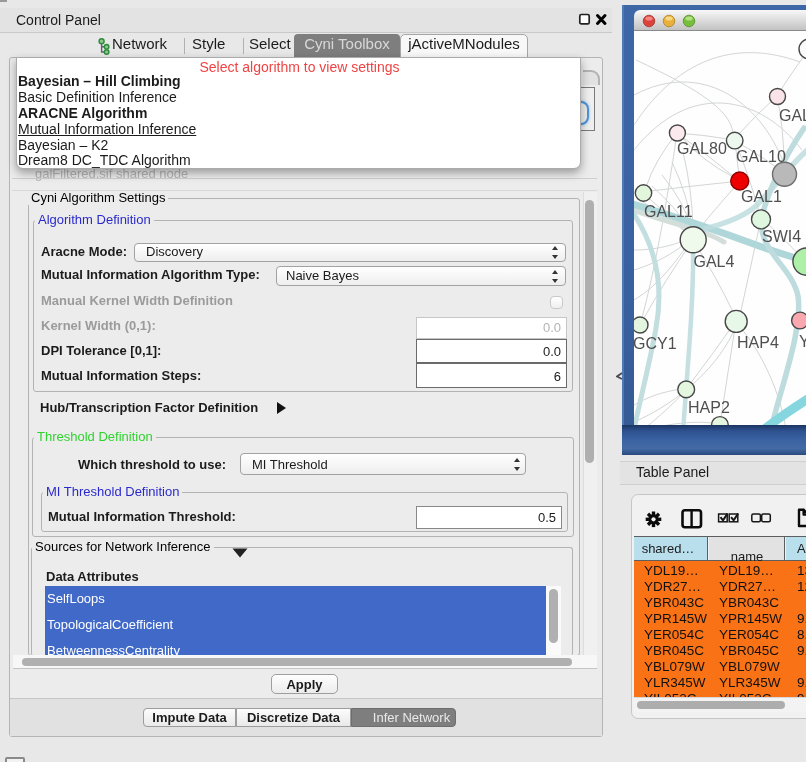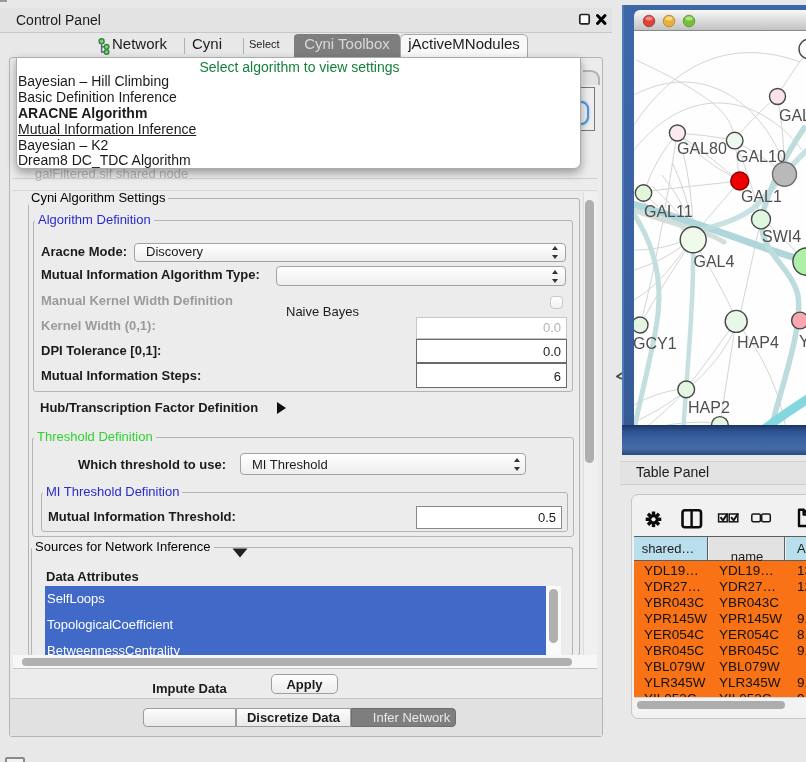--- a/index.html
+++ b/index.html
@@ -32,23 +32,23 @@
   <div style="position:absolute;left:9px;top:57px;width:594px;height:680px;background:#ECECEC;border:1px solid #B4B4B4;border-radius:3px;"></div>
 
   <svg style="position:absolute;left:95px;top:36px;" width="17" height="19" viewBox="0 0 17 19">
     <path d="M6.6 7 L6.6 16 L10 16 M6.6 10.8 L10 10.8" fill="none" stroke="#5A6472" stroke-width="1.4"></path>
     <circle cx="6.6" cy="5.2" r="2.5" fill="#8CC88C" stroke="#2E8B3A" stroke-width="1.4"></circle>
     <circle cx="11.6" cy="10.8" r="2.3" fill="#8CC88C" stroke="#2E8B3A" stroke-width="1.4"></circle>
     <circle cx="11.6" cy="16" r="2.3" fill="#8CC88C" stroke="#2E8B3A" stroke-width="1.4"></circle>
   </svg>
   <div class="t" style="left:112px;top:36px;font-size:15px;">Network</div>
   <div style="position:absolute;left:184px;top:38px;width:1px;height:16px;background:#B0B0B0;"></div>
-  <div class="t" style="left:192px;top:36px;font-size:15px;">Cyni</div>
+  <div class="t" style="left:192px;top:36px;font-size:15px;">Style</div>
   <div style="position:absolute;left:243px;top:38px;width:1px;height:16px;background:#B0B0B0;"></div>
-  <div class="t" style="left:249px;top:36px;font-size:11px;">Select</div>
+  <div class="t" style="left:249px;top:36px;font-size:15px;">Select</div>
   <div style="position:absolute;left:294px;top:34px;width:106px;height:24px;background:#7E7E7E;border-radius:4px 4px 0 0;"></div>
   <div class="t" style="left:294px;top:36px;width:106px;text-align:center;color:#D8D8D8;font-size:15px;">Cyni Toolbox</div>
   <div style="position:absolute;left:400px;top:34px;width:128px;height:25px;background:#F8F8F8;border:1px solid #A6A6A6;border-radius:5px 5px 0 0;"></div>
   <div class="t" style="left:400px;top:36px;width:128px;text-align:center;font-size:15px;">jActiveMNodules</div>
 
   <div class="t" style="left:35px;top:166px;color:#B5B5B5;">galFiltered.sif shared node</div>
   <div style="position:absolute;left:12px;top:178px;width:585px;height:1px;background:#CFCFCF;"></div>
   <div style="position:absolute;left:12px;top:190px;width:585px;height:1px;background:#D8D8D8;"></div>
   <div style="position:absolute;left:583px;top:70px;width:17px;height:15px;border-top:2px solid #B3B3B3;border-right:2px solid #B3B3B3;border-radius:0 9px 0 0;background:#E2E2E2;"></div>
   <div style="position:absolute;left:578px;top:87px;width:17px;height:44px;border:1px solid #7A7A7A;background:#EFEFEF;"></div>
@@ -60,21 +60,21 @@
   <div class="grp" style="left:33px;top:220px;width:540px;height:172px;"></div>
   <div class="glab" style="left:35px;top:213px;color:#2A2ACC;">Algorithm Definition</div>
 
   <div class="t b" style="left:41px;top:244px;">Aracne Mode:</div>
   <div class="combo" style="left:134px;top:243px;width:432px;height:19px;"></div>
   <div class="t" style="left:146px;top:244px;">Discovery</div>
   <div class="spin" style="left:551px;top:246px;"></div>
 
   <div class="t b" style="left:41px;top:267px;">Mutual Information Algorithm Type:</div>
   <div class="combo" style="left:276px;top:266px;width:290px;height:20px;"></div>
-  <div class="t" style="left:286px;top:268px;margin-top:36px;">Naive Bayes</div>
+  <div class="t" style="left:286px;top:268px;">Naive Bayes</div>
   <div class="spin" style="left:551px;top:270px;"></div>
 
   <div class="t b" style="left:41px;top:293px;color:#9B9B9B;">Manual Kernel Width Definition</div>
   <div style="position:absolute;left:550px;top:296px;width:13px;height:13px;background:linear-gradient(#ffffff,#efefef);border:1px solid #C9C9C9;border-radius:4px;"></div>
 
   <div class="t b" style="left:41px;top:318px;color:#9B9B9B;">Kernel Width (0,1):</div>
   <div class="inp" style="left:416px;top:317px;width:151px;height:22px;border:1px solid #C6C6C6;"></div>
   <div class="t" style="left:416px;top:320px;width:145px;text-align:right;color:#B4B4B4;">0.0</div>
 
   <div class="t b" style="left:41px;top:343px;">DPI Tolerance [0,1]:</div>
@@ -117,35 +117,35 @@
   <div style="position:absolute;left:583px;top:192px;width:14px;height:463px;background:#F0F0F0;border-left:1px solid #DDD;"></div>
   <div style="position:absolute;left:585px;top:200px;width:9px;height:263px;background:#AFAFAF;border-radius:4.5px;"></div>
   <div style="position:absolute;left:13px;top:655px;width:584px;height:14px;background:#F7F7F7;border-bottom:1px solid #C4C4C4;"></div>
   <div style="position:absolute;left:22px;top:658px;width:550px;height:8px;background:#B0B0B0;border-radius:4px;"></div>
 
   <div style="position:absolute;left:271px;top:674px;width:67px;height:20px;background:linear-gradient(#FEFEFE,#ECECEC);border:1px solid #9E9E9E;border-radius:5px;"></div>
   <div class="t b" style="left:271px;top:677px;width:67px;text-align:center;">Apply</div>
 
   <div style="position:absolute;left:10px;top:698px;width:592px;height:38px;background:#E1E1E1;border-top:1px solid #C6C6C6;"></div>
   <div style="position:absolute;left:143px;top:708px;width:93px;height:19px;background:linear-gradient(#FCFCFC,#E9E9E9);border:1px solid #9C9C9C;border-radius:4px 0 0 4px;"></div>
-  <div class="t b" style="left:143px;top:681px;width:93px;text-align:center;">Impute Data</div>
+  <div class="t b" style="left:143px;top:710px;width:93px;text-align:center;">Impute Data</div>
   <div style="position:absolute;left:236px;top:708px;width:115px;height:19px;background:linear-gradient(#FCFCFC,#E9E9E9);border:1px solid #9C9C9C;"></div>
   <div class="t b" style="left:236px;top:710px;width:115px;text-align:center;">Discretize Data</div>
   <div style="position:absolute;left:351px;top:708px;width:105px;height:19px;background:#7E7E7E;border:1px solid #6E6E6E;border-radius:0 4px 4px 0;"></div>
   <div class="t" style="left:351px;top:710px;width:121px;text-align:center;color:#E9E9E9;">Infer Network</div>
 
   <div style="position:absolute;left:5px;top:757px;width:20px;height:12px;background:#F2F2F2;border:2px solid #8A8A8A;border-radius:2px;"></div>
 
   <svg style="position:absolute;left:616px;top:372px;" width="7" height="8" viewBox="0 0 7 8">
       <path d="M6 1 L1 4.5 L6 7" fill="none" stroke="#4a4a52" stroke-width="1.8"></path>
     </svg>
 
   <div style="position:absolute;left:16px;top:57px;width:565px;height:112px;background:#FFF;border:1px solid #ABABAB;border-radius:0 0 7px 7px;box-shadow:0 4px 10px rgba(0,0,0,0.35);overflow:hidden;">
-    <div class="t" style="left:0;top:1px;width:565px;text-align:center;color:#15803d;font-size:14px;">Select algorithm to view settings</div>
-    <div class="t" style="left:1px;top:15px;font-size:14px;">Bayesian – Hill Climbing</div>
+    <div class="t" style="left:0;top:1px;width:565px;text-align:center;color:#ef4444;font-size:14px;">Select algorithm to view settings</div>
+    <div class="t" style="left:1px;top:15px;font-size:14px;font-weight:bold;">Bayesian – Hill Climbing</div>
     <div class="t" style="left:1px;top:31px;font-size:14px;">Basic Definition Inference</div>
     <div class="t b" style="left:1px;top:47px;font-size:14px;">ARACNE Algorithm</div>
     <div class="t" style="left:1px;top:63px;font-size:14px;text-decoration:underline;">Mutual Information Inference</div>
     <div class="t" style="left:1px;top:79px;font-size:14px;">Bayesian – K2</div>
     <div class="t" style="left:1px;top:94px;font-size:14px;">Dream8 DC_TDC Algorithm</div>
   </div>
 
   <div style="position:absolute;left:622px;top:5px;width:184px;height:450px;background:linear-gradient(180deg,#3E67A8 0%,#3A62A2 55%,#355A93 100%);"></div>
   <div style="position:absolute;left:622px;top:5px;width:2px;height:450px;background:#4F79B5;"></div>
   <div style="position:absolute;left:634px;top:10px;width:172px;height:21px;background:linear-gradient(#F8F8F8,#C2C2C2);border-bottom:1px solid #8A8A8A;border-radius:6px 0 0 0;"></div>

